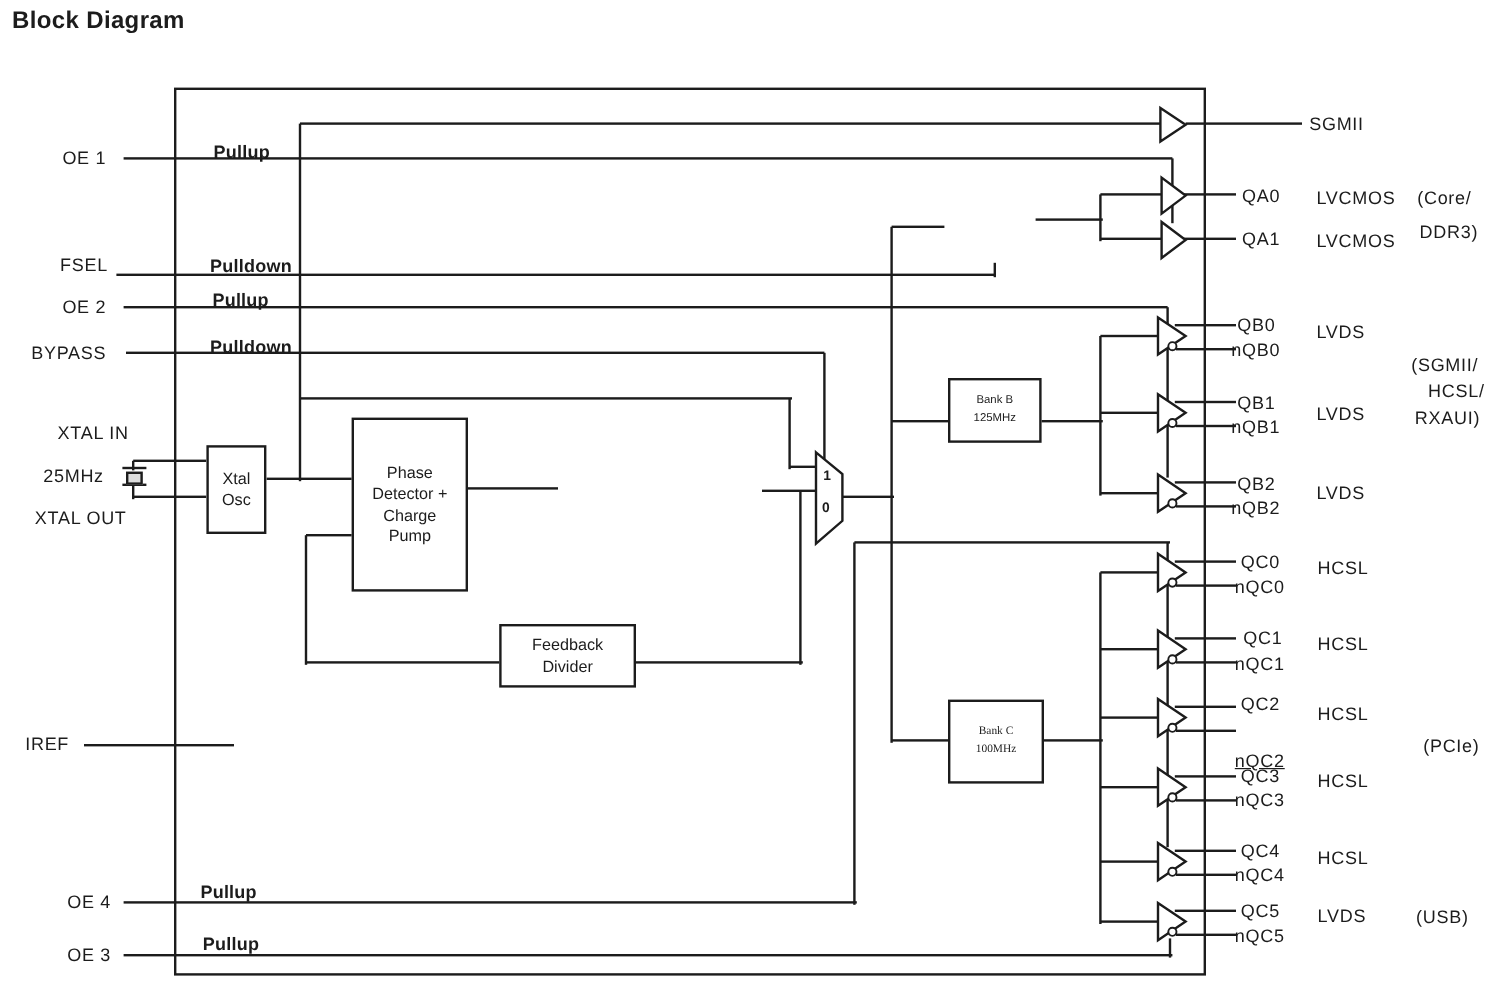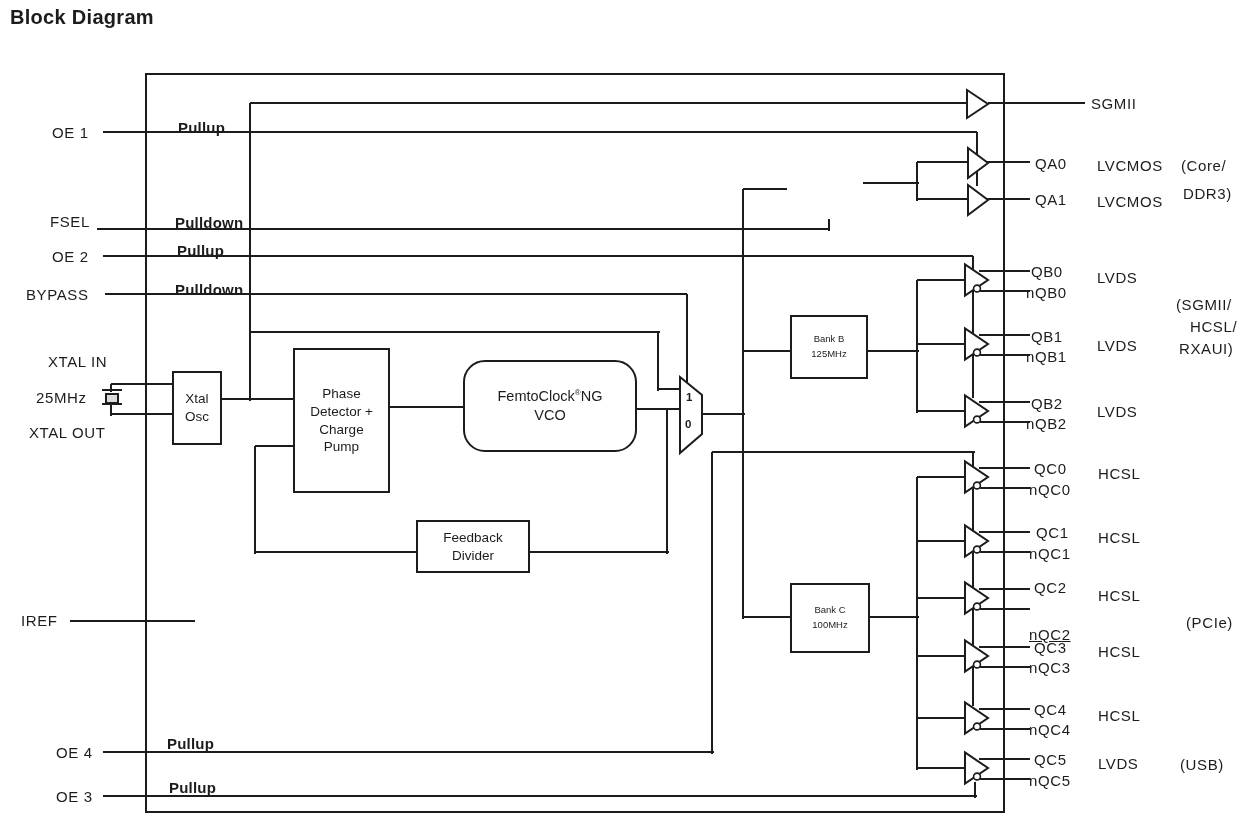--- a/index.html
+++ b/index.html
@@ -140,37 +140,33 @@
     <span>Osc</span>
   </div>
 
   <div class="box" style="left:293px;top:348px;width:97px;height:145px;">
     <span>Phase</span>
     <span>Detector +</span>
     <span>Charge</span>
     <span>Pump</span>
   </div>
 
-  <div class="box" style="left:463px;top:360px;width:174px;height:92px;border-radius:22px;font-size:14.5px;">
-    <span><span>FemtoClock</span><sup class="reg">®</sup><span>NG</span></span>
-    <span>VCO</span>
-  </div>
 
   <div class="box" style="left:416px;top:520px;width:114px;height:53px;">
     <span>Feedback</span>
     <span>Divider</span>
   </div>
 
 
-  <div class="box bank" style="left:790px;top:315px;width:78px;height:64px;">
+  <div class="box bank" style="left:790px;top:315px;width:78px;height:54px;">
     <span>Bank B</span>
     <span>125MHz</span>
   </div>
 
-  <div class="box bank" style="left:790px;top:583px;width:80px;height:70px;">
+  <div class="box bank" style="left:790px;top:583px;width:80px;height:70px;font-family:Liberation Serif, serif;">
     <span>Bank C</span>
     <span>100MHz</span>
   </div>
 
   <div class="muxd" style="left:686px;top:391px;">1</div>
   <div class="muxd" style="left:685px;top:418px;">0</div>
 
   <div class="lbl" style="left:52px;top:124px;">OE 1</div>
   <div class="pull" style="left:178px;top:119px;">Pullup</div>
   <div class="lbl" style="left:50px;top:213px;">FSEL</div>

